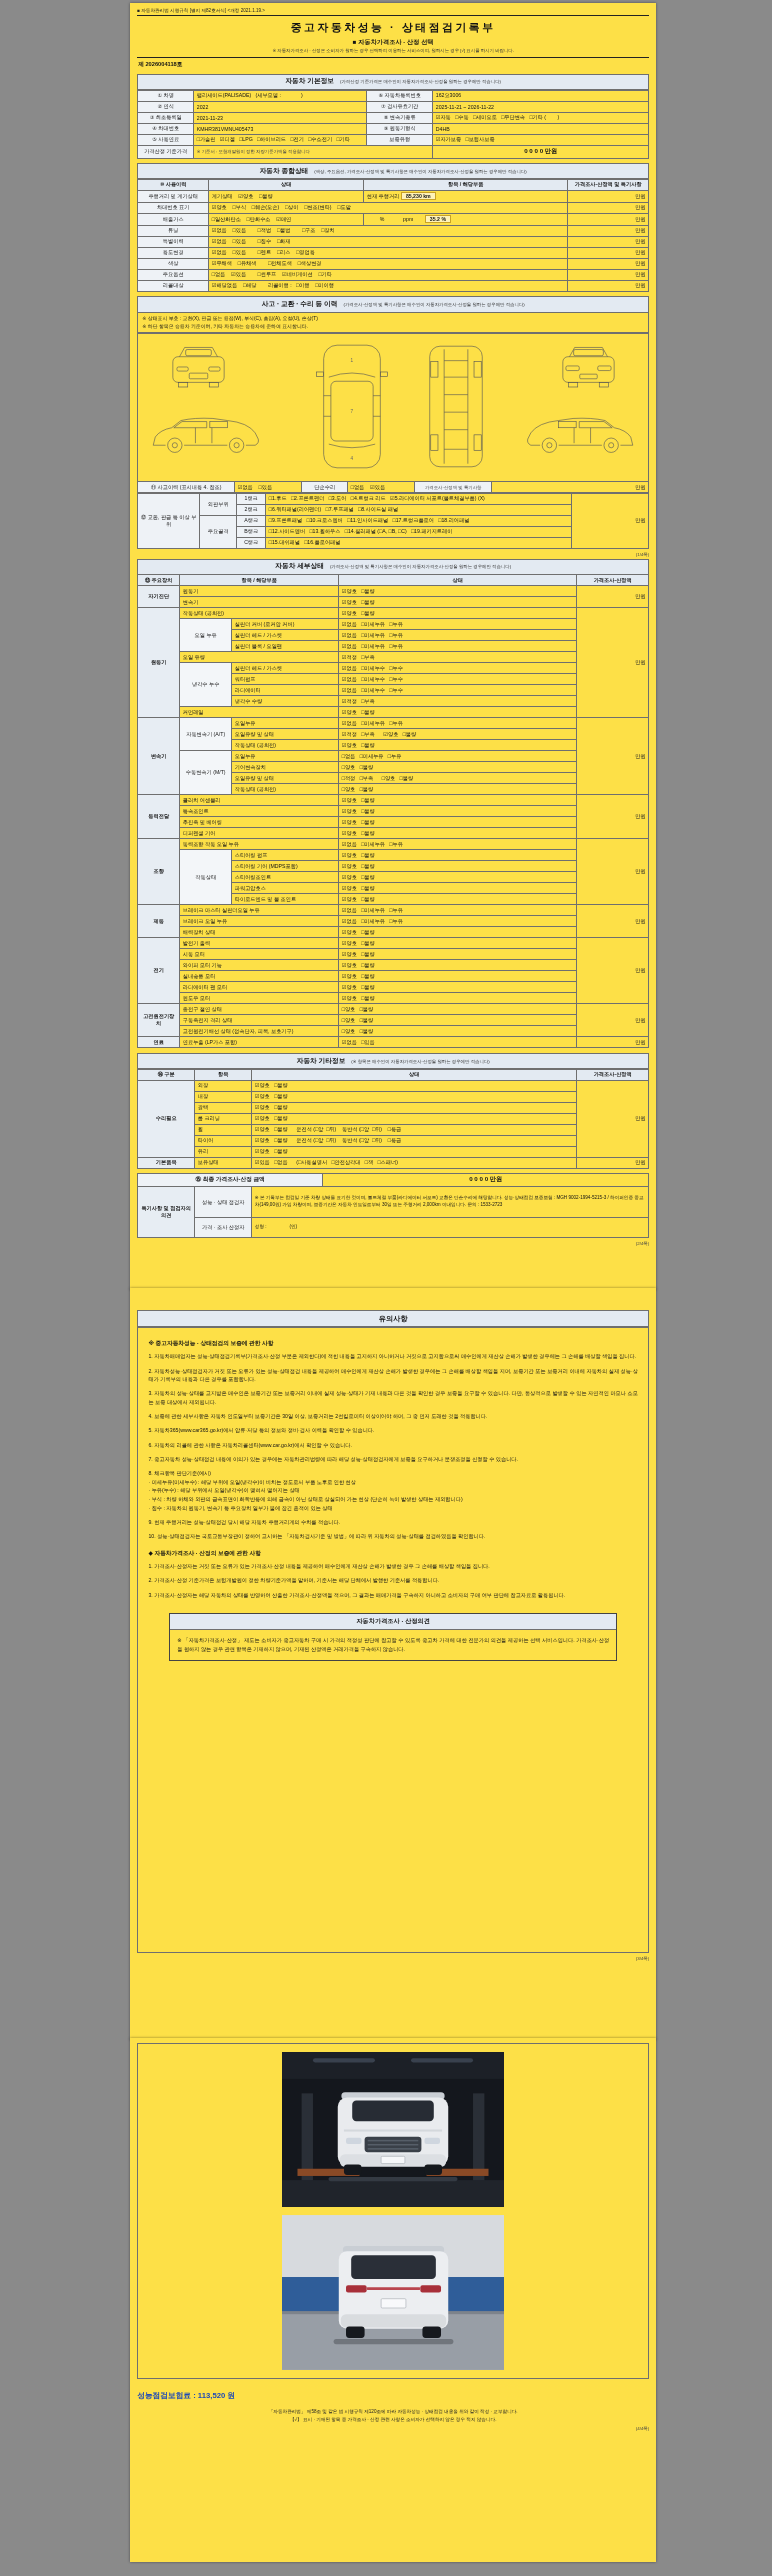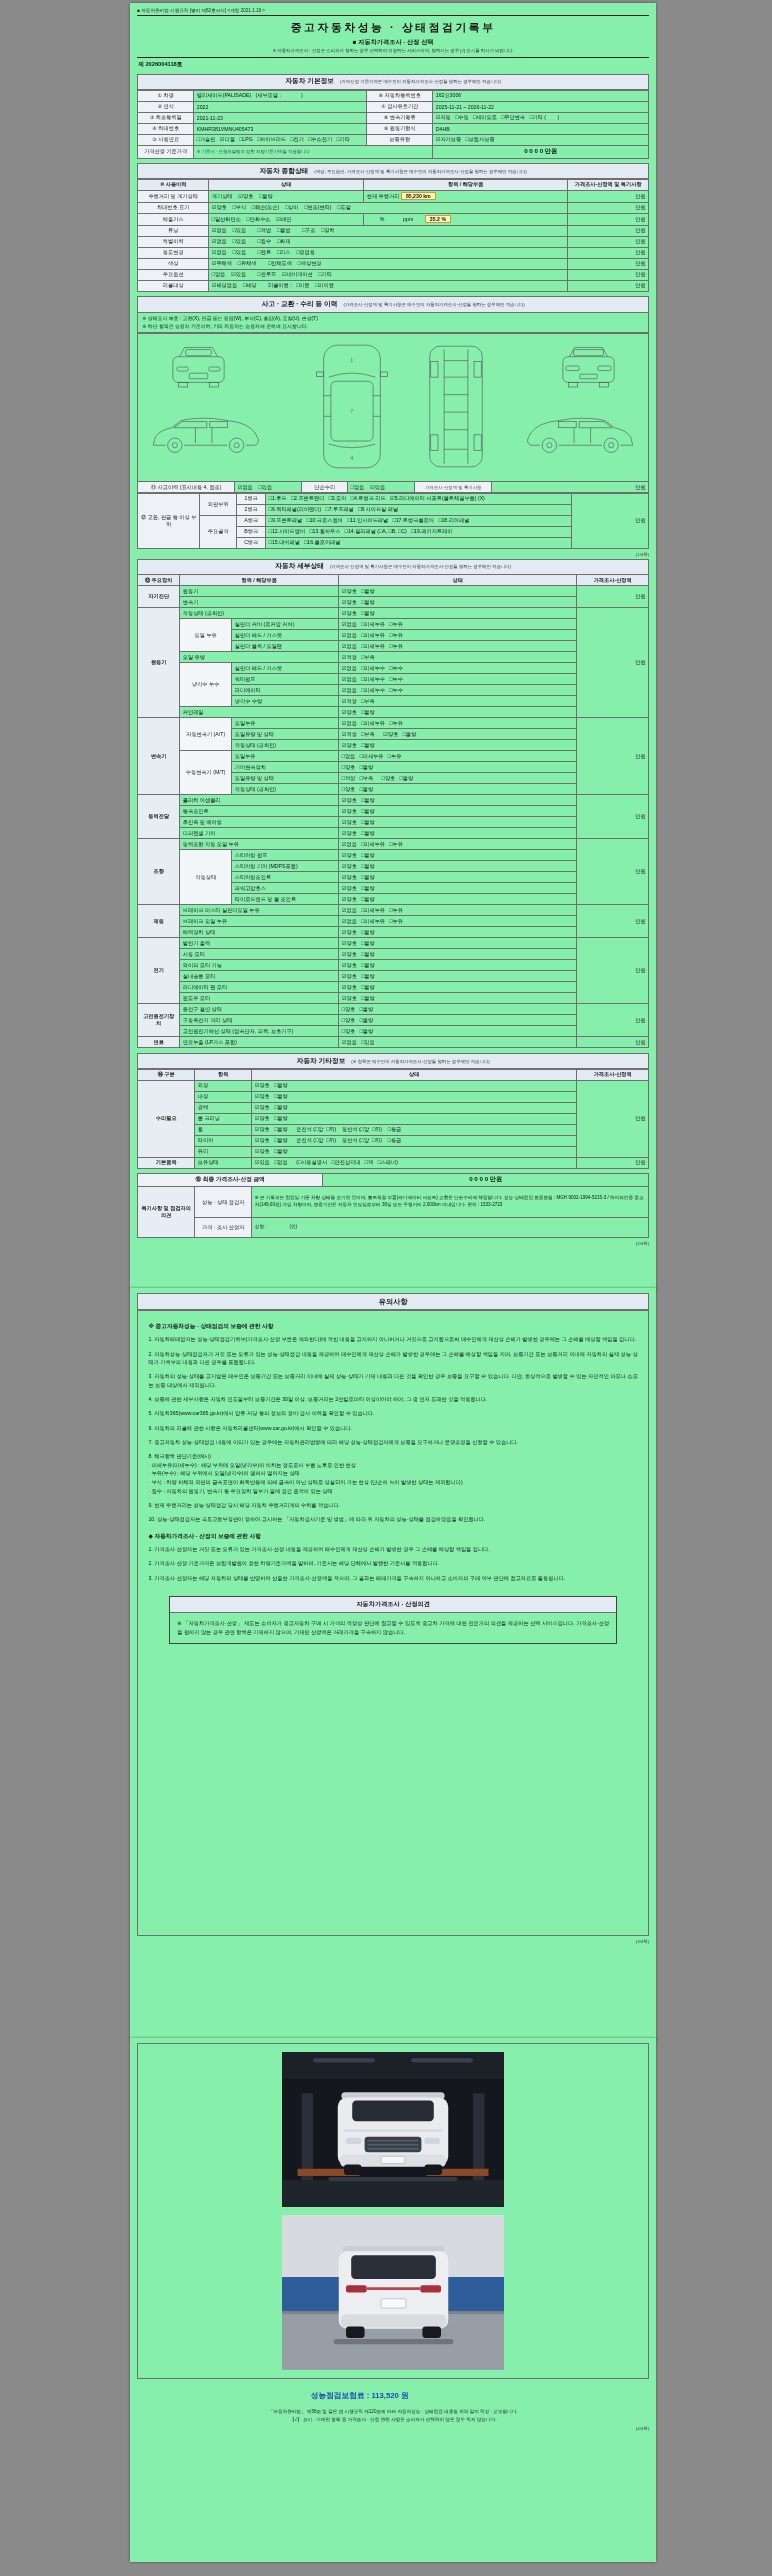--- a/index.html
+++ b/index.html
@@ -1,18 +1,18 @@
 <!DOCTYPE html>
 <html style="font-size:8.2px"><head>
 <meta charset="utf-8">
 <style>
   html,body{margin:0;padding:0}
   body{width:773px;height:2576px;background:#8a8a8a;position:relative;overflow:hidden;
        font-family:"Liberation Sans","DejaVu Sans",sans-serif;color:#141414;font-size:5.2px}
-  .sheet{position:absolute;left:130px;width:512px;background:#86efac;padding:5.2px 7.2px;
+  .sheet{position:absolute;left:130px;width:512px;background:#fde047;padding:5.2px 7.2px;
          box-shadow:0 0 2.6px rgba(0,0,0,.45);overflow:hidden}
   #sheet1{top:3.1px;height:1277px}
   #sheet2{top:1288px;height:742px}
   #sheet3{top:2038px;height:514px}
   .topline{display:flex;justify-content:space-between;font-size:4.6px;color:#222;margin-bottom:1.5px}
   .titlebox{border-top:1px solid #222;border-bottom:0.5px solid #222;text-align:center;padding:5.2px 0 3.6px}
   h1{margin:0;font-size:10.8px;font-weight:bold;letter-spacing:2.6px}
   .subtitle{font-size:6.2px;font-weight:bold;margin-top:2.6px}
   .subnote{font-size:4.4px;color:#333;margin-top:1.5px}
   .docno{font-size:5.7px;font-weight:bold;margin:3.6px 0 2.6px 1px}
@@ -42,21 +42,21 @@
   .nitem{font-size:5.2px;line-height:1.65;margin-bottom:5.7px;text-align:justify;white-space:pre-line}
   .opbox{border:0.8px solid #444;margin:13.4px 20.6px 0;padding:0}
   .opband{background:#e3eaf2;border-bottom:0.5px solid #6f6f6f;text-align:center;font-weight:bold;
           font-size:6.2px;padding:3.1px 0}
   .optext{padding:6.2px 7.2px;font-size:5.2px;line-height:1.7;text-align:justify}
   
   .photowrap{border:0.5px solid #6f6f6f;margin-top:-0.5px;padding:8.2px 0;display:flex;
              flex-direction:column;align-items:center;gap:8.2px}
   .signband{border-top:0.8px solid #333;border-bottom:0.8px solid #333;text-align:center;
             font-weight:bold;font-size:7.7px;letter-spacing:6.2px;padding:4.1px 0;margin-top:11.3px}
-  .insurance{text-align:center;padding-right:67px;margin-top:11.3px;font-size:7.7px;font-weight:bold;color:#1d49b8}
+  .insurance{text-align:left;padding-right:67px;margin-top:11.3px;font-size:7.7px;font-weight:bold;color:#1d49b8}
   .legal{text-align:center;font-size:4.6px;color:#222;margin-top:7.2px;line-height:1.7}
   line,path.o,rect.o,circle.o{stroke:#555;stroke-width:1.2;fill:none}
   text.n{font-size:9px;fill:#666}
 </style>
 </head>
 <body>
 
 <div class="sheet" id="sheet1">
 
   <div class="topline">
@@ -663,21 +663,21 @@
     <tr>
       <td class="lbl">가격 · 조사 산정자</td>
       <td class="remtext" style="height:15.5px">성명 :                  (인)</td>
     </tr>
   </tbody>
     </table>
   <div class="marker">(2/4쪽)</div>
 </div>
 
 <div class="sheet" id="sheet2">
-  <div class="band" style="margin-top:0;font-size:7.2px">
+  <div class="band" style="margin-top:17px;font-size:7.2px">
     <span>유의사항</span>
   </div>
   <div class="nwrap">
     <div class="ntitle">※ 중고자동차성능 · 상태점검의 보증에 관한 사항</div>
     <div class="nitem">1.  자동차매매업자는 성능·상태점검기록부(가격조사·산정 부분은 제외한다)에 적힌 내용을 고지하지 아니하거나 거짓으로 고지함으로써 매수인에게 재산상 손해가 발생한 경우에는 그 손해를 배상할 책임을 집니다.</div>
     <div class="nitem">2.  자동차성능·상태점검자가 거짓 또는 오류가 있는 성능·상태점검 내용을 제공하여 매수인에게 재산상 손해가 발생한 경우에는 그 손해를 배상할 책임을 지며, 보증기간 또는 보증거리 이내에 자동차의 실제 성능·상태가 기록부의 내용과 다른 경우를 포함합니다.</div>
     <div class="nitem">3.  자동차의 성능·상태를 고지받은 매수인은 보증기간 또는 보증거리 이내에 실제 성능·상태가 기재 내용과 다른 것을 확인한 경우 보증을 요구할 수 있습니다. 다만, 통상적으로 발생할 수 있는 자연적인 마모나 소모는 보증 대상에서 제외됩니다.</div>
     <div class="nitem">4.  보증에 관한 세부사항은 자동차 인도일부터 보증기간은 30일 이상, 보증거리는 2천킬로미터 이상이어야 하며, 그 중 먼저 도래한 것을 적용합니다.</div>
     <div class="nitem">5.  자동차365(www.car365.go.kr)에서 압류·저당 등의 정보와 정비·검사 이력을 확인할 수 있습니다.</div>
     <div class="nitem">6.  자동차의 리콜에 관한 사항은 자동차리콜센터(www.car.go.kr)에서 확인할 수 있습니다.</div>

